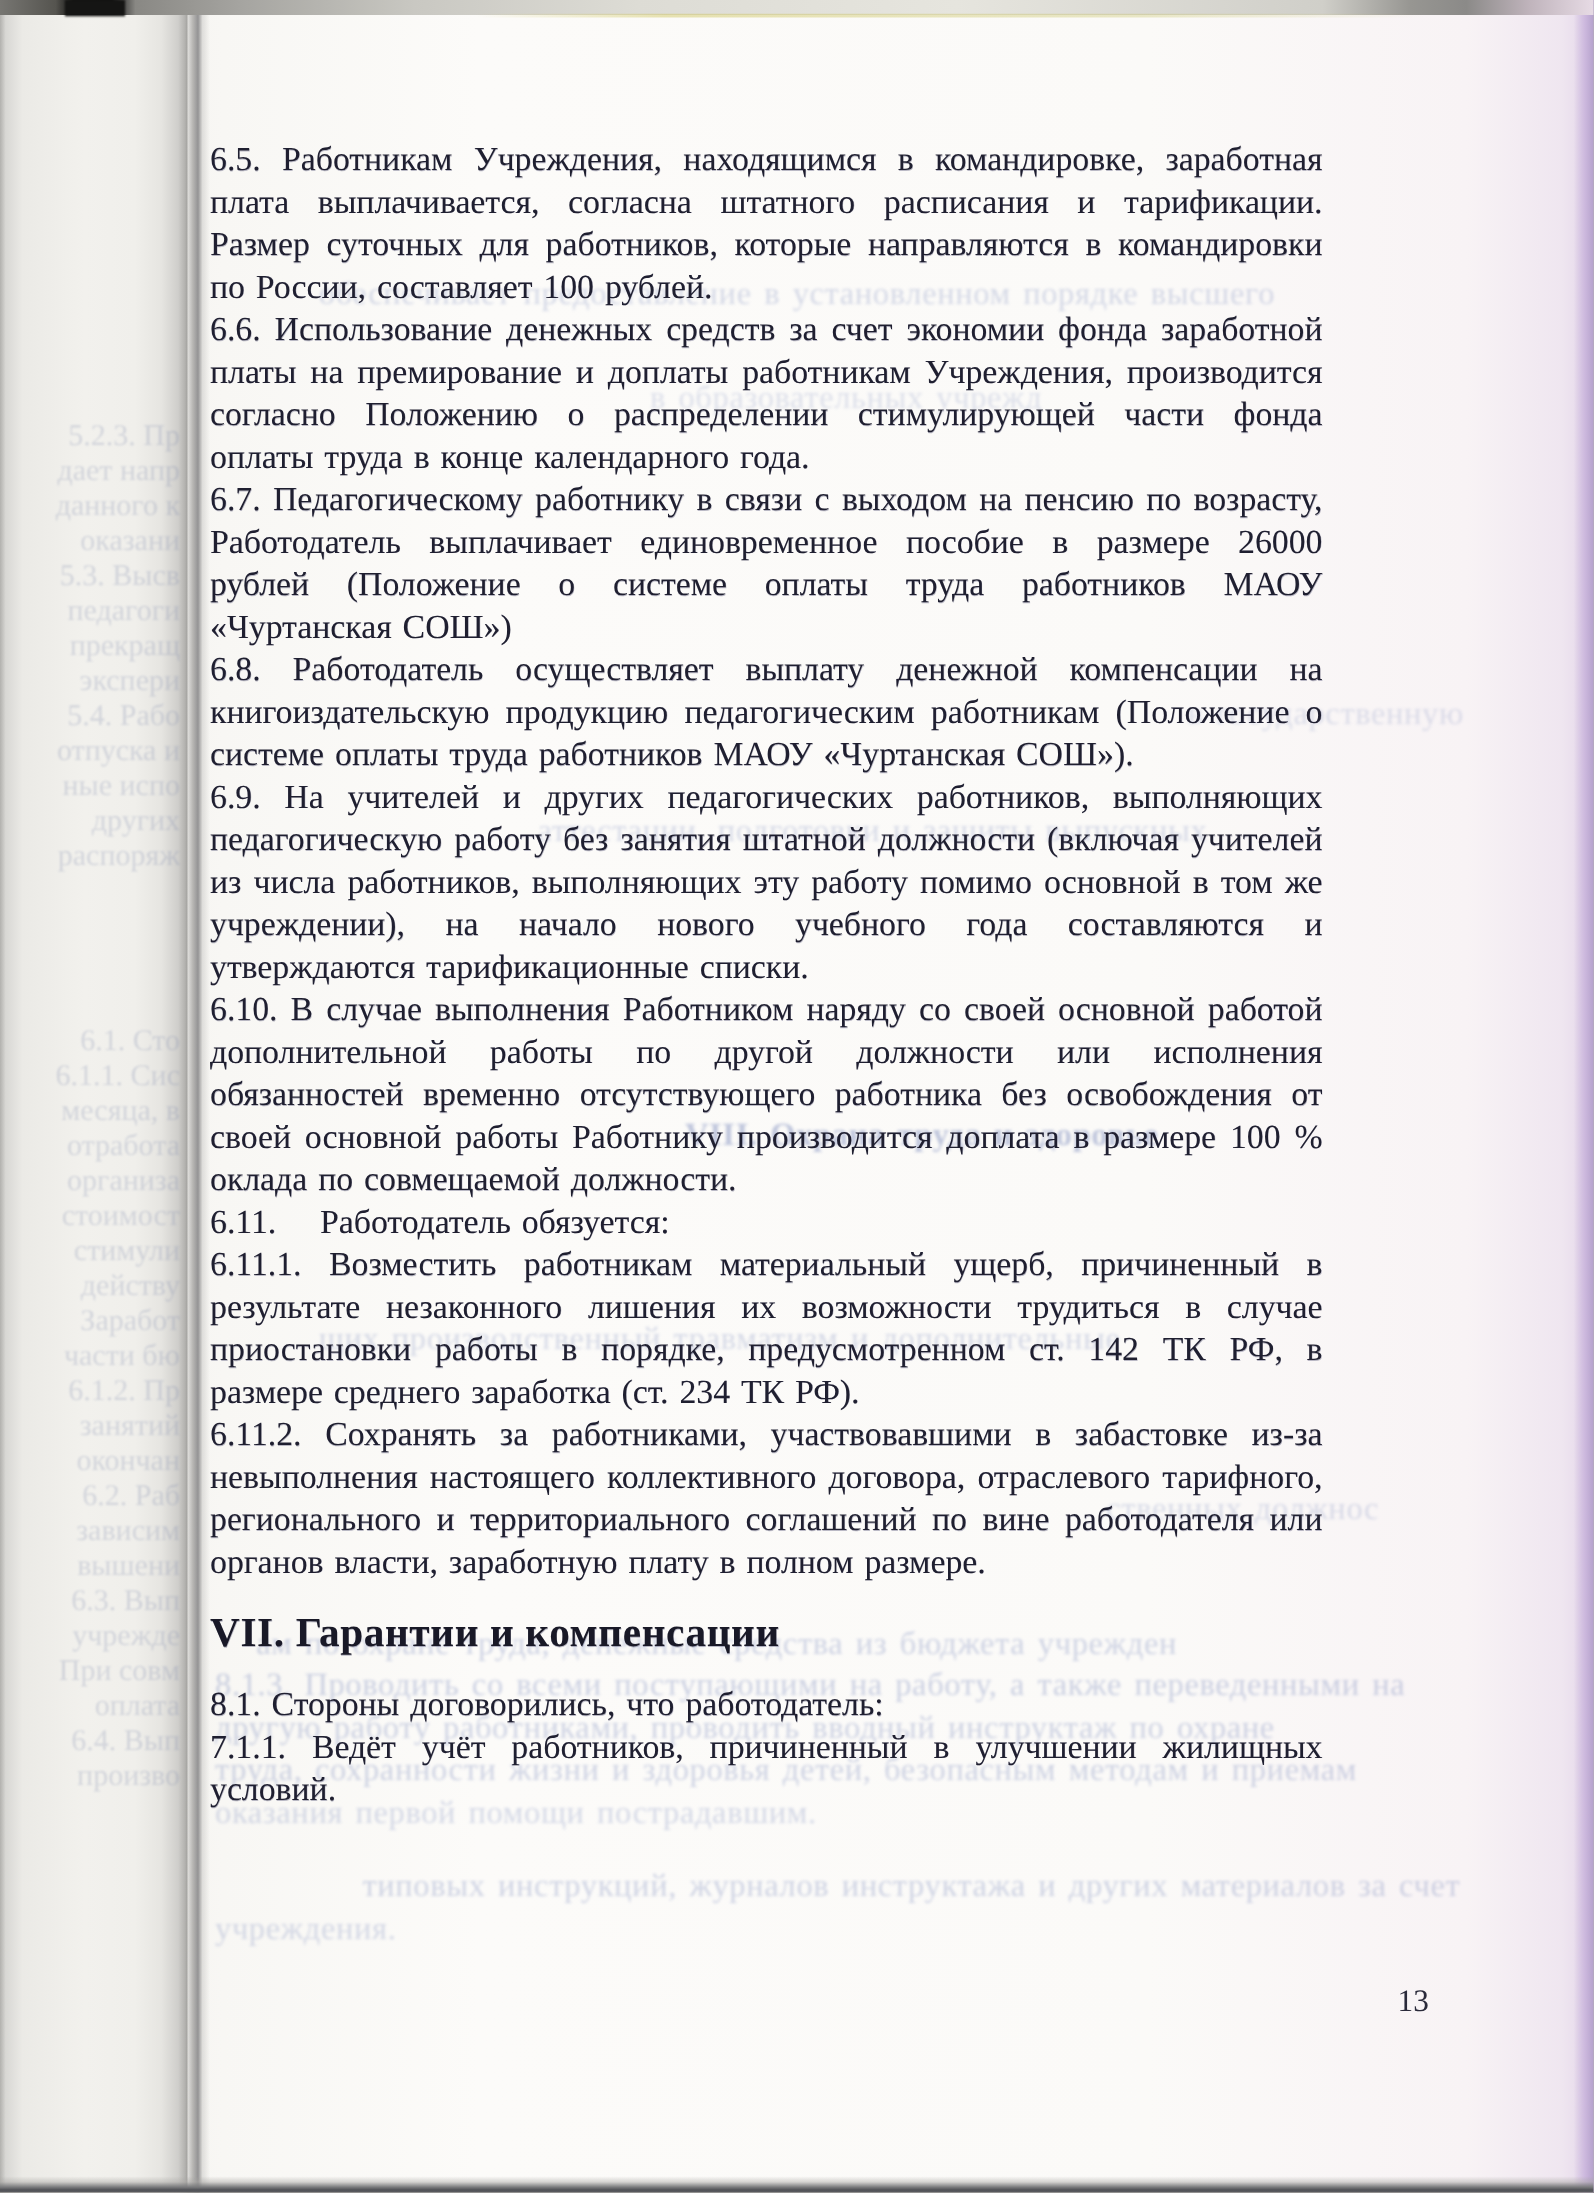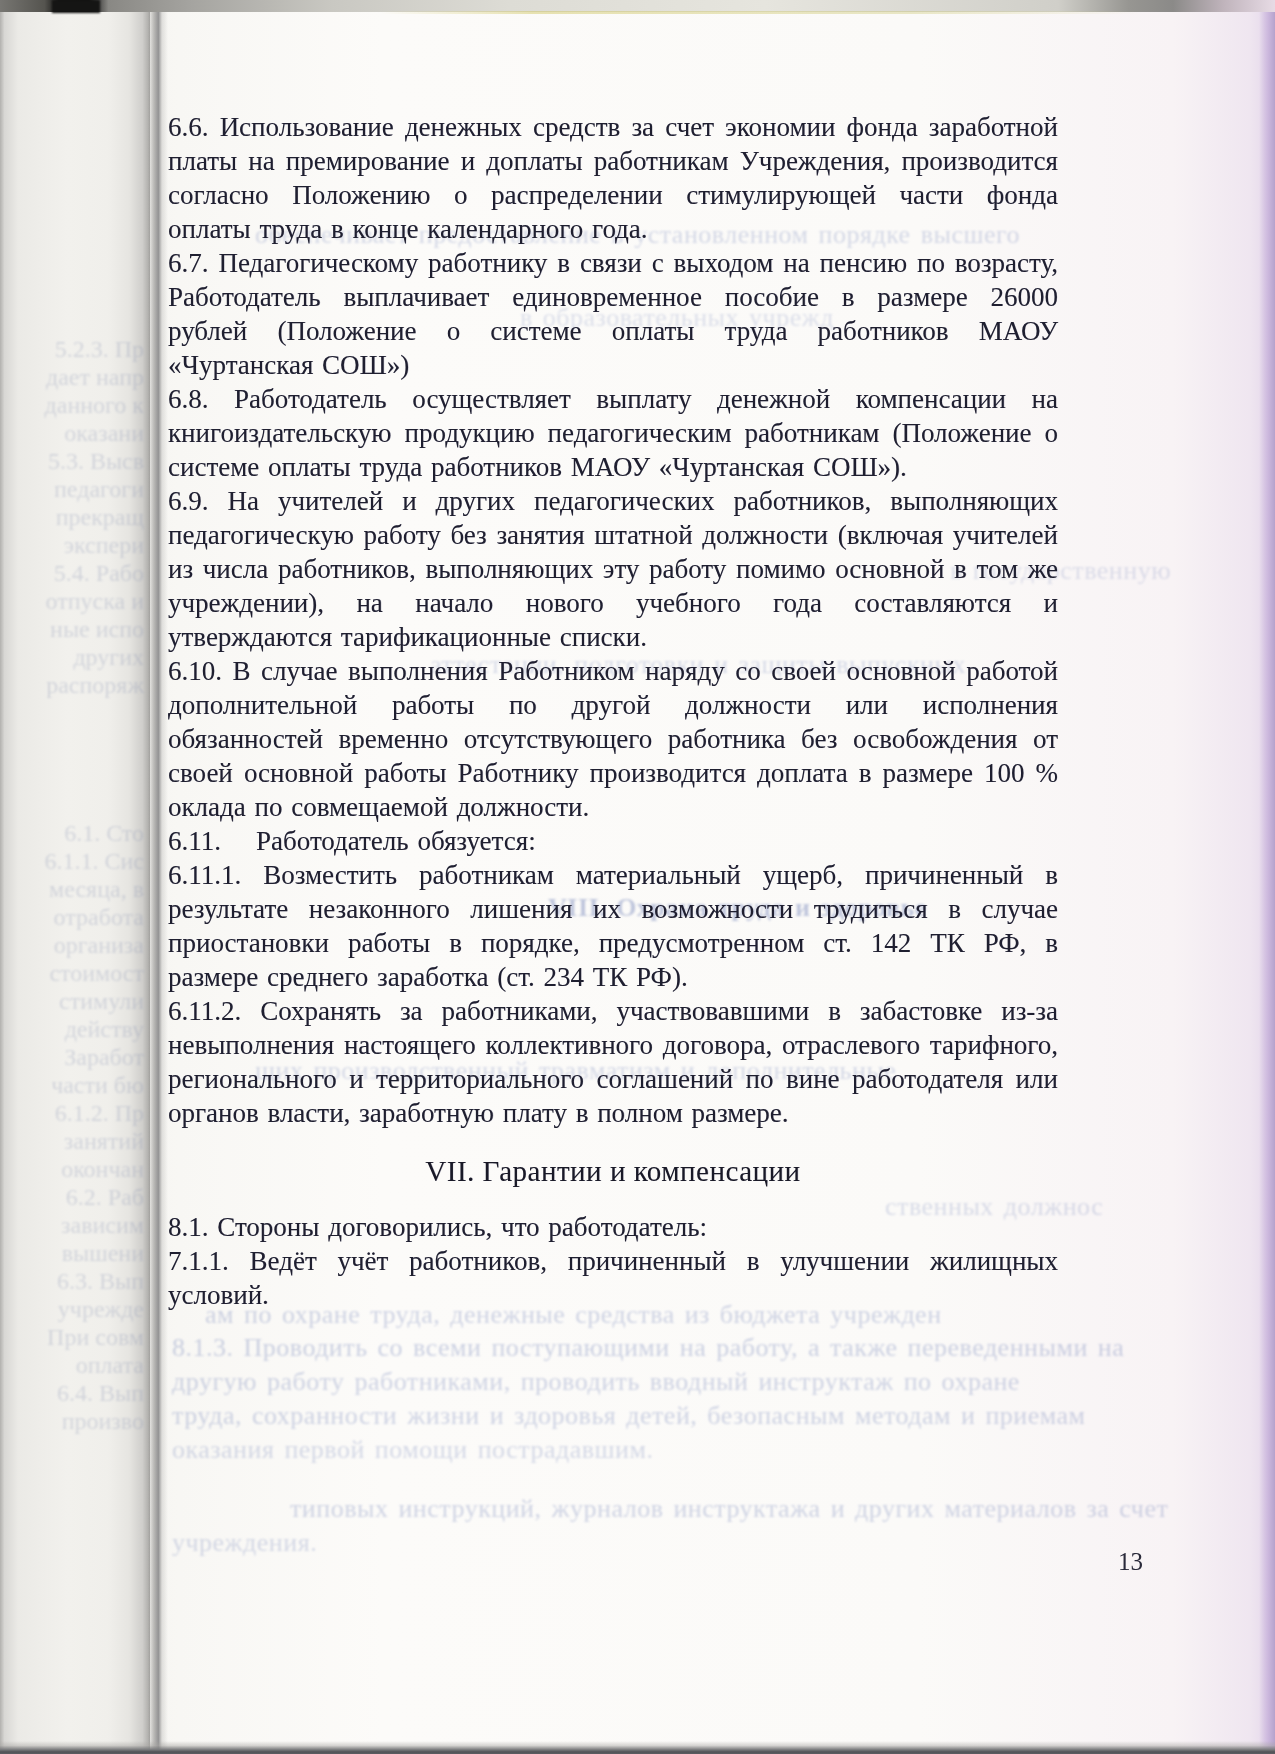--- a/index.html
+++ b/index.html
@@ -43,25 +43,25 @@
   
   .content{
     position:absolute;left:168px;top:110px;width:890px;z-index:4;
     font-size:27px;line-height:34px;color:#1f1f30;
     text-shadow:0.3px 0.4px 0.5px rgba(35,35,80,.3);
   }
   .para{
     margin:0;text-align:justify;text-align-last:left;word-spacing:2px;
   }
   .heading{
-    margin:24px 0 22px 0;text-align:center;
-    font-size:29px;font-weight:400;letter-spacing:.5px;color:#191927;
+    margin:24px 0 22px 0;text-align:left;
+    font-size:33px;font-weight:700;letter-spacing:.5px;color:#191927;
   }
   .page-number{
-    position:absolute;left:1118px;top:1548px;z-index:4;
+    position:absolute;left:1118px;top:1588px;z-index:4;
     font-size:25px;color:#2a2a3a;
   }
   
   .ghost{
     position:absolute;z-index:3;white-space:nowrap;
     font-size:26px;color:#6e7fb6;filter:blur(1.1px);
     letter-spacing:.5px;word-spacing:3px;
   }
   .fragment{
     position:absolute;right:6px;z-index:1;white-space:nowrap;
@@ -128,20 +128,21 @@
       <div class="ghost" style="top: 1300px; left: 205px; opacity: 0.32;">ам по охране труда,  денежные средства из бюджета  учрежден</div>
       <div class="ghost" style="top: 1333px; left: 172px; opacity: 0.34;">8.1.3.  Проводить  со  всеми  поступающими  на  работу,  а  также  переведенными  на</div>
       <div class="ghost" style="top: 1367px; left: 172px; opacity: 0.32;">другую  работу  работниками,  проводить  вводный  инструктаж  по  охране</div>
       <div class="ghost" style="top: 1401px; left: 172px; opacity: 0.32;">труда,  сохранности  жизни  и  здоровья  детей,  безопасным  методам  и  приемам</div>
       <div class="ghost" style="top: 1435px; left: 172px; opacity: 0.28;">оказания  первой  помощи  пострадавшим.</div>
       <div class="ghost" style="top: 1494px; left: 290px; opacity: 0.32;">типовых  инструкций,  журналов  инструктажа  и  других  материалов  за  счет</div>
       <div class="ghost" style="top: 1528px; left: 172px; opacity: 0.28;">учреждения.</div>
     </div>
 
   <div class="content">
+    <p class="para">6.5. Работникам Учреждения, находящимся в командировке, заработная плата выплачивается, согласна штатного расписания и тарификации. Размер суточных для работников, которые направляются в командировки по России, составляет 100 рублей.</p>
     <p class="para">6.6. Использование денежных средств за счет экономии фонда заработной платы на премирование и доплаты работникам Учреждения, производится согласно Положению о распределении стимулирующей части фонда оплаты труда в конце календарного года.</p>
     <p class="para">6.7. Педагогическому работнику в связи с выходом на пенсию по возрасту, Работодатель выплачивает единовременное пособие в размере 26000 рублей (Положение о системе оплаты труда работников МАОУ «Чуртанская СОШ»)</p>
     <p class="para">6.8. Работодатель осуществляет выплату денежной компенсации на книгоиздательскую продукцию педагогическим работникам (Положение о системе оплаты труда работников МАОУ «Чуртанская СОШ»).</p>
     <p class="para">6.9. На учителей и других педагогических работников, выполняющих педагогическую работу без занятия штатной должности (включая учителей из числа работников, выполняющих эту работу помимо основной в том же учреждении), на начало нового учебного года составляются и утверждаются тарификационные списки.</p>
     <p class="para">6.10. В случае выполнения Работником наряду со своей основной работой дополнительной работы по другой должности или исполнения обязанностей временно отсутствующего работника без освобождения от своей основной работы Работнику производится доплата в размере 100&nbsp;% оклада по совмещаемой должности.</p>
     <p class="para">6.11.&nbsp;&nbsp;&nbsp;&nbsp;Работодатель обязуется:</p>
     <p class="para">6.11.1. Возместить работникам материальный ущерб, причиненный в результате незаконного лишения их возможности трудиться в случае приостановки работы в порядке, предусмотренном ст. 142 ТК РФ, в размере среднего заработка (ст. 234 ТК РФ).</p>
     <p class="para">6.11.2. Сохранять за работниками, участвовавшими в забастовке из-за невыполнения настоящего коллективного договора, отраслевого тарифного, регионального и территориального соглашений по вине работодателя или органов власти, заработную плату в полном размере.</p>
     <h2 class="heading">VII. Гарантии и компенсации</h2>
     <p class="para">8.1. Стороны договорились, что работодатель:</p>

